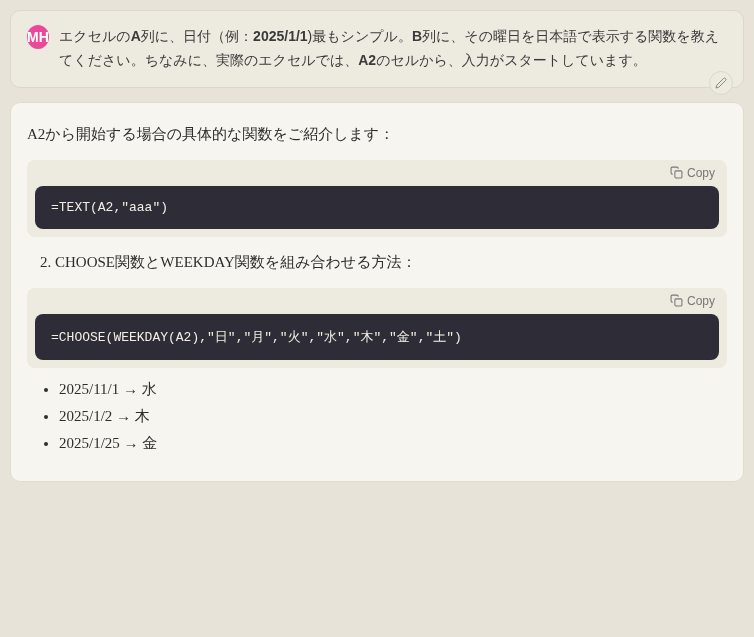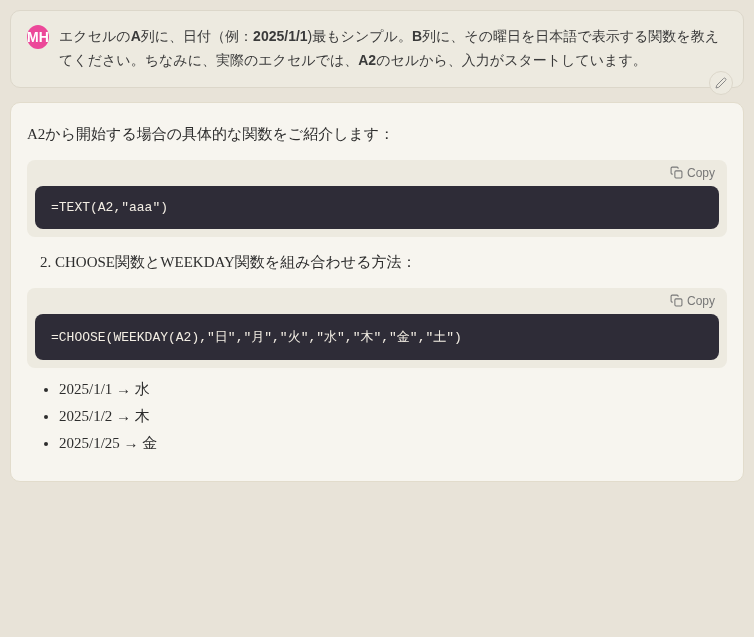--- a/index.html
+++ b/index.html
@@ -138,18 +138,18 @@
         <svg viewBox="0 0 24 24" fill="none" stroke="currentColor" stroke-width="2">
             <rect x="9" y="9" width="13" height="13" rx="2"></rect>
             <path d="M5 15H4a2 2 0 0 1-2-2V4a2 2 0 0 1 2-2h9a2 2 0 0 1 2 2v1"></path>
           </svg>
         <span>Copy</span>
       </div>
       <div class="code-body">=CHOOSE(WEEKDAY(A2),"日","月","火","水","木","金","土")</div>
     </div>
 
     <ul class="ul">
-      <li>2025/1/1 → 水</li>
+      <li>2025/11/1 → 水</li>
       <li>2025/1/2 → 木</li>
       <li>2025/1/25 → 金</li>
     </ul>
   </div>
 </div>
 
 </body></html>

